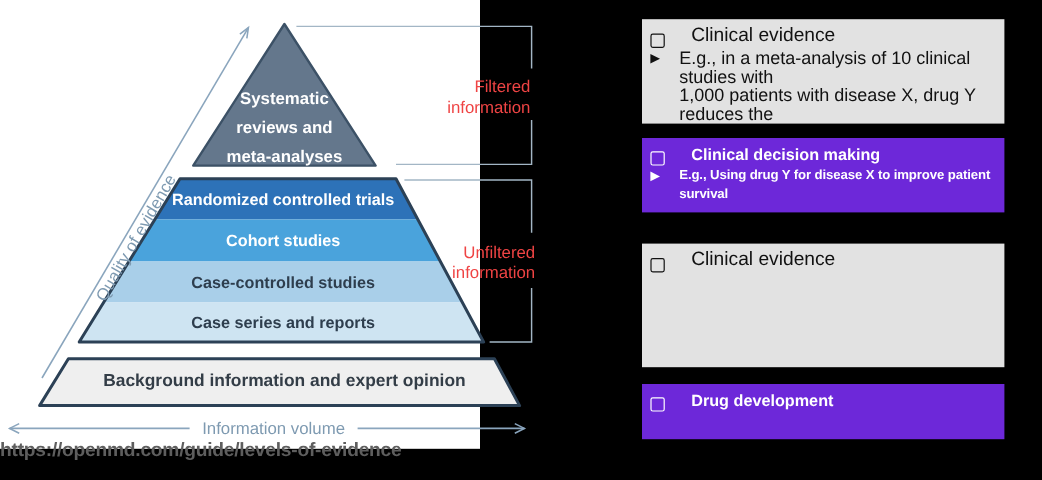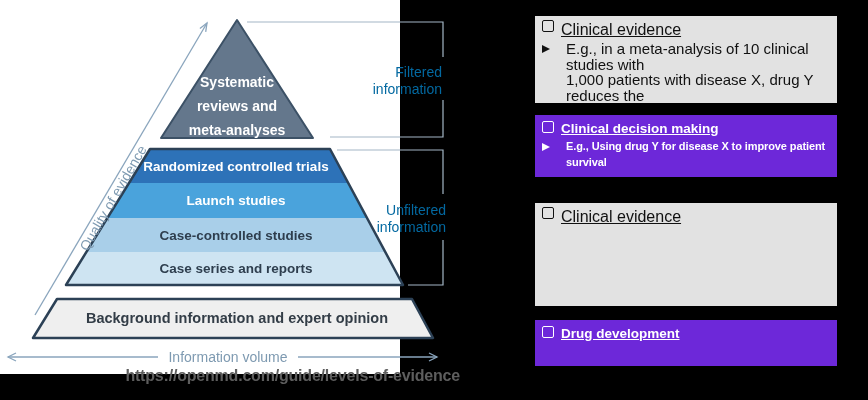--- a/index.html
+++ b/index.html
@@ -14,33 +14,33 @@
     font-size:14px;font-weight:700;line-height:24px;}
   .band-label{left:86px;width:300px;text-align:center;font-size:13.5px;font-weight:700;line-height:17px;}
   .band-1{top:157.5px;color:#fff;}
   .band-2{top:192px;color:#fff;}
   .band-3{top:226.5px;color:#2e3e4e;}
   .band-4{top:260px;color:#2e3e4e;}
   .base-label{left:37px;top:310px;width:400px;text-align:center;color:#333d47;
     font-size:14.5px;font-weight:700;}
   .quality-label{left:28px;top:190px;width:170px;text-align:center;color:#7e9ab1;
     font-size:14px;transform:rotate(-60deg);}
-  .bracket-label{width:100px;text-align:right;color:#0369a1;font-size:14px;line-height:17px;}
+  .bracket-label{width:100px;text-align:right;color:#ef4444;font-size:14px;line-height:17px;}
   .filtered{left:342px;top:64px;}
   .unfiltered{left:346px;top:202px;}
   .volume-label{left:163px;top:349px;width:130px;text-align:center;color:#7e9ab1;font-size:14px;}
-  .source-url{left:0;top:367px;width:460px;text-align:right;color:#5e5e5e;
+  .source-url{left:0;top:367px;width:460px;text-align:left;color:#5e5e5e;
     font-size:16px;font-weight:700;letter-spacing:-0.2px;}
 
   
   .note-box{position:absolute;left:535px;width:302px;box-sizing:border-box;
     padding:3px 4px 0 7px;overflow:hidden;}
   .note-gray{background:#e2e2e2;color:#111;}
   .note-blue{background:#6d28d9;color:#fff;}
-  .note-title-row{display:flex;align-items:flex-start;gap:7px;text-decoration:underline;}
+  .note-title-row{display:flex;align-items:flex-end;gap:22px;}
   .cb-icon{flex:0 0 auto;width:10px;height:10px;border:1.6px solid currentColor;
     border-radius:2px;margin-top:1px;}
   .note-title{font-size:16px;font-weight:500;line-height:21px;}
   .note-blue .note-title{font-size:13.5px;font-weight:700;line-height:18px;}
   .note-blue{padding-top:5px;}
   .note-body-row{display:flex;gap:16px;margin-top:1px;}
   .arrow-icon{flex:0 0 auto;width:0;height:0;margin-top:4px;
     border-left:8px solid currentColor;border-top:4.5px solid transparent;
     border-bottom:4.5px solid transparent;}
   .note-body{font-size:15px;line-height:15.5px;white-space:pre-line;width:272px;}
@@ -80,21 +80,21 @@
         <polyline points="16,353 8,357 16,361"></polyline>
         <polyline points="429,353 437,357 429,361"></polyline>
       </g>
     </svg>
 
     <div class="ov tri-label">Systematic
 reviews and
 meta-analyses</div>
 
     <div class="ov band-label band-1">Randomized controlled trials</div>
-    <div class="ov band-label band-2">Launch studies</div>
+    <div class="ov band-label band-2">Cohort studies</div>
     <div class="ov band-label band-3">Case-controlled studies</div>
     <div class="ov band-label band-4">Case series and reports</div>
 
     <div class="ov base-label">Background information and expert opinion</div>
 
     <div class="ov quality-label">Quality of evidence</div>
 
     <div class="ov bracket-label filtered">Filtered
 information</div>
     <div class="ov bracket-label unfiltered">Unfiltered

